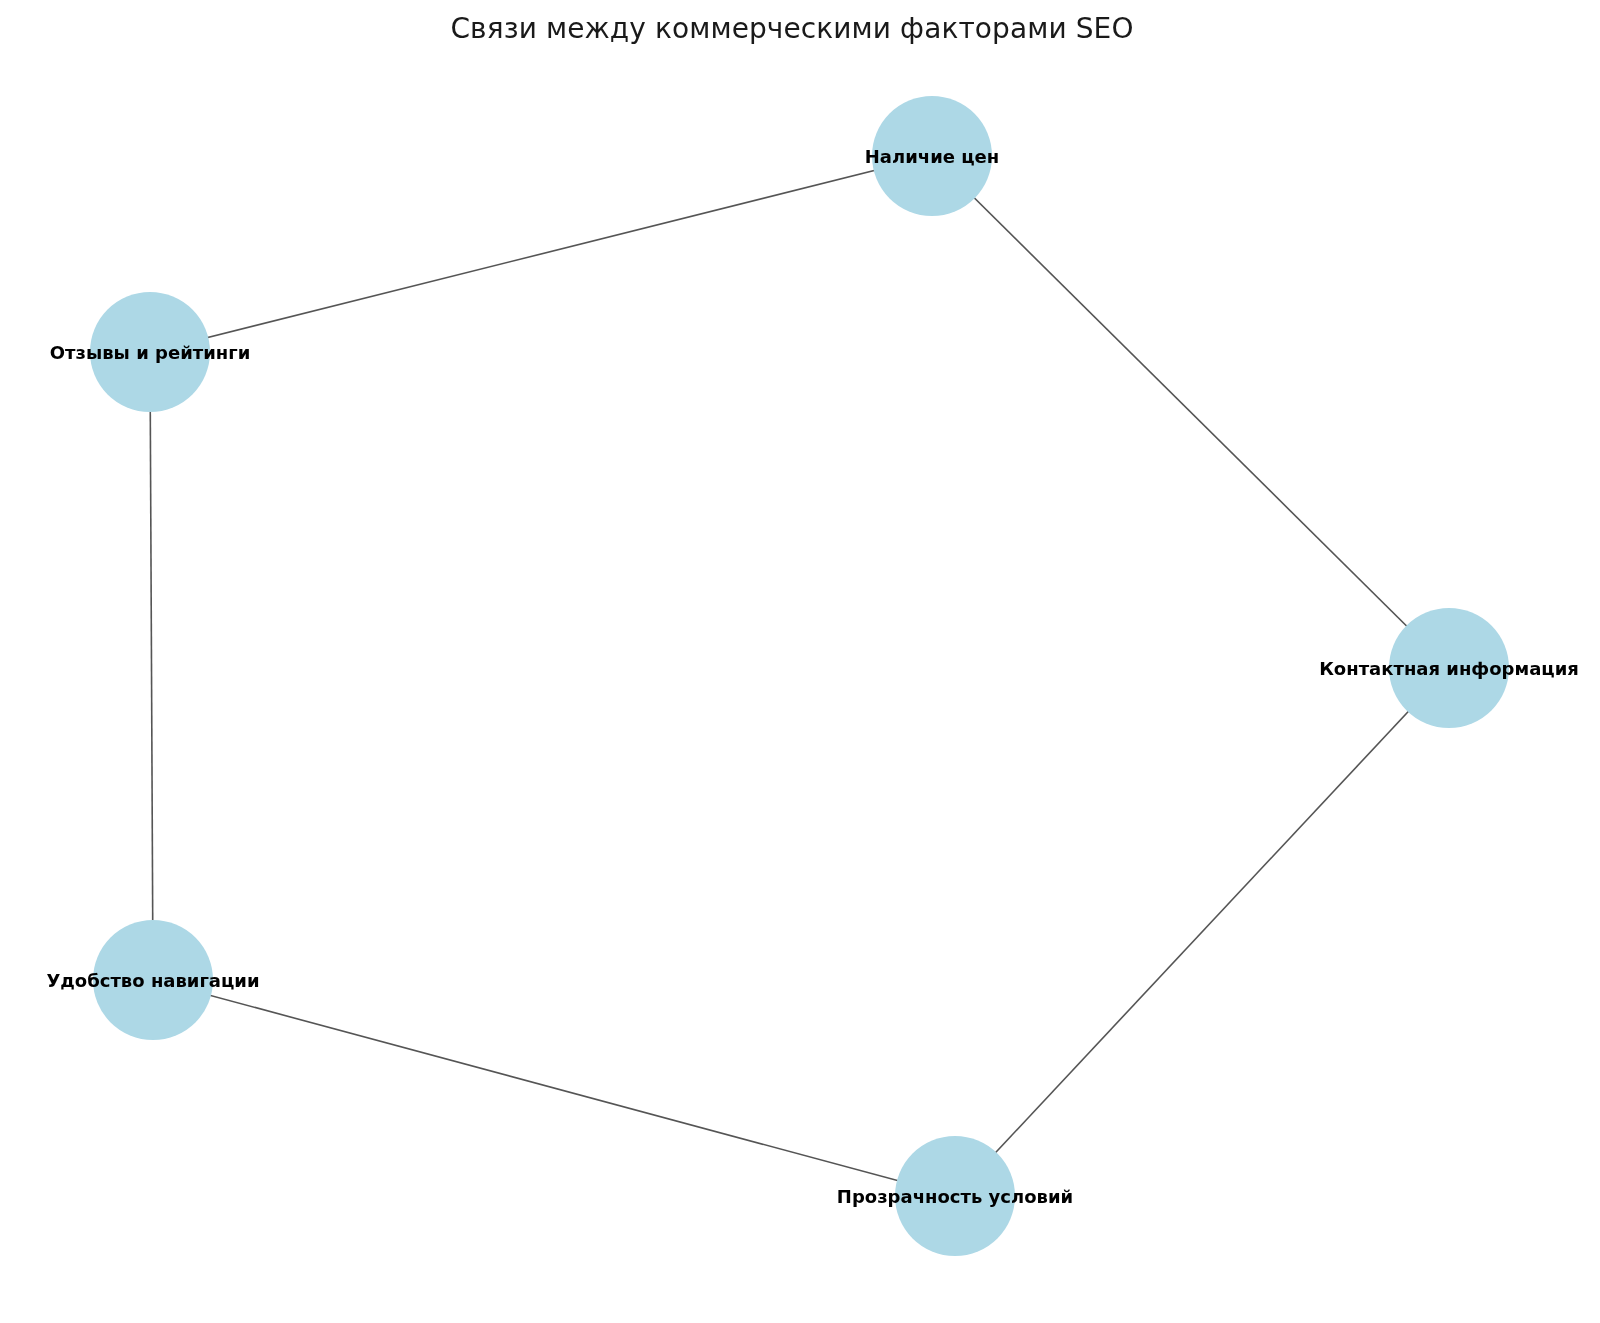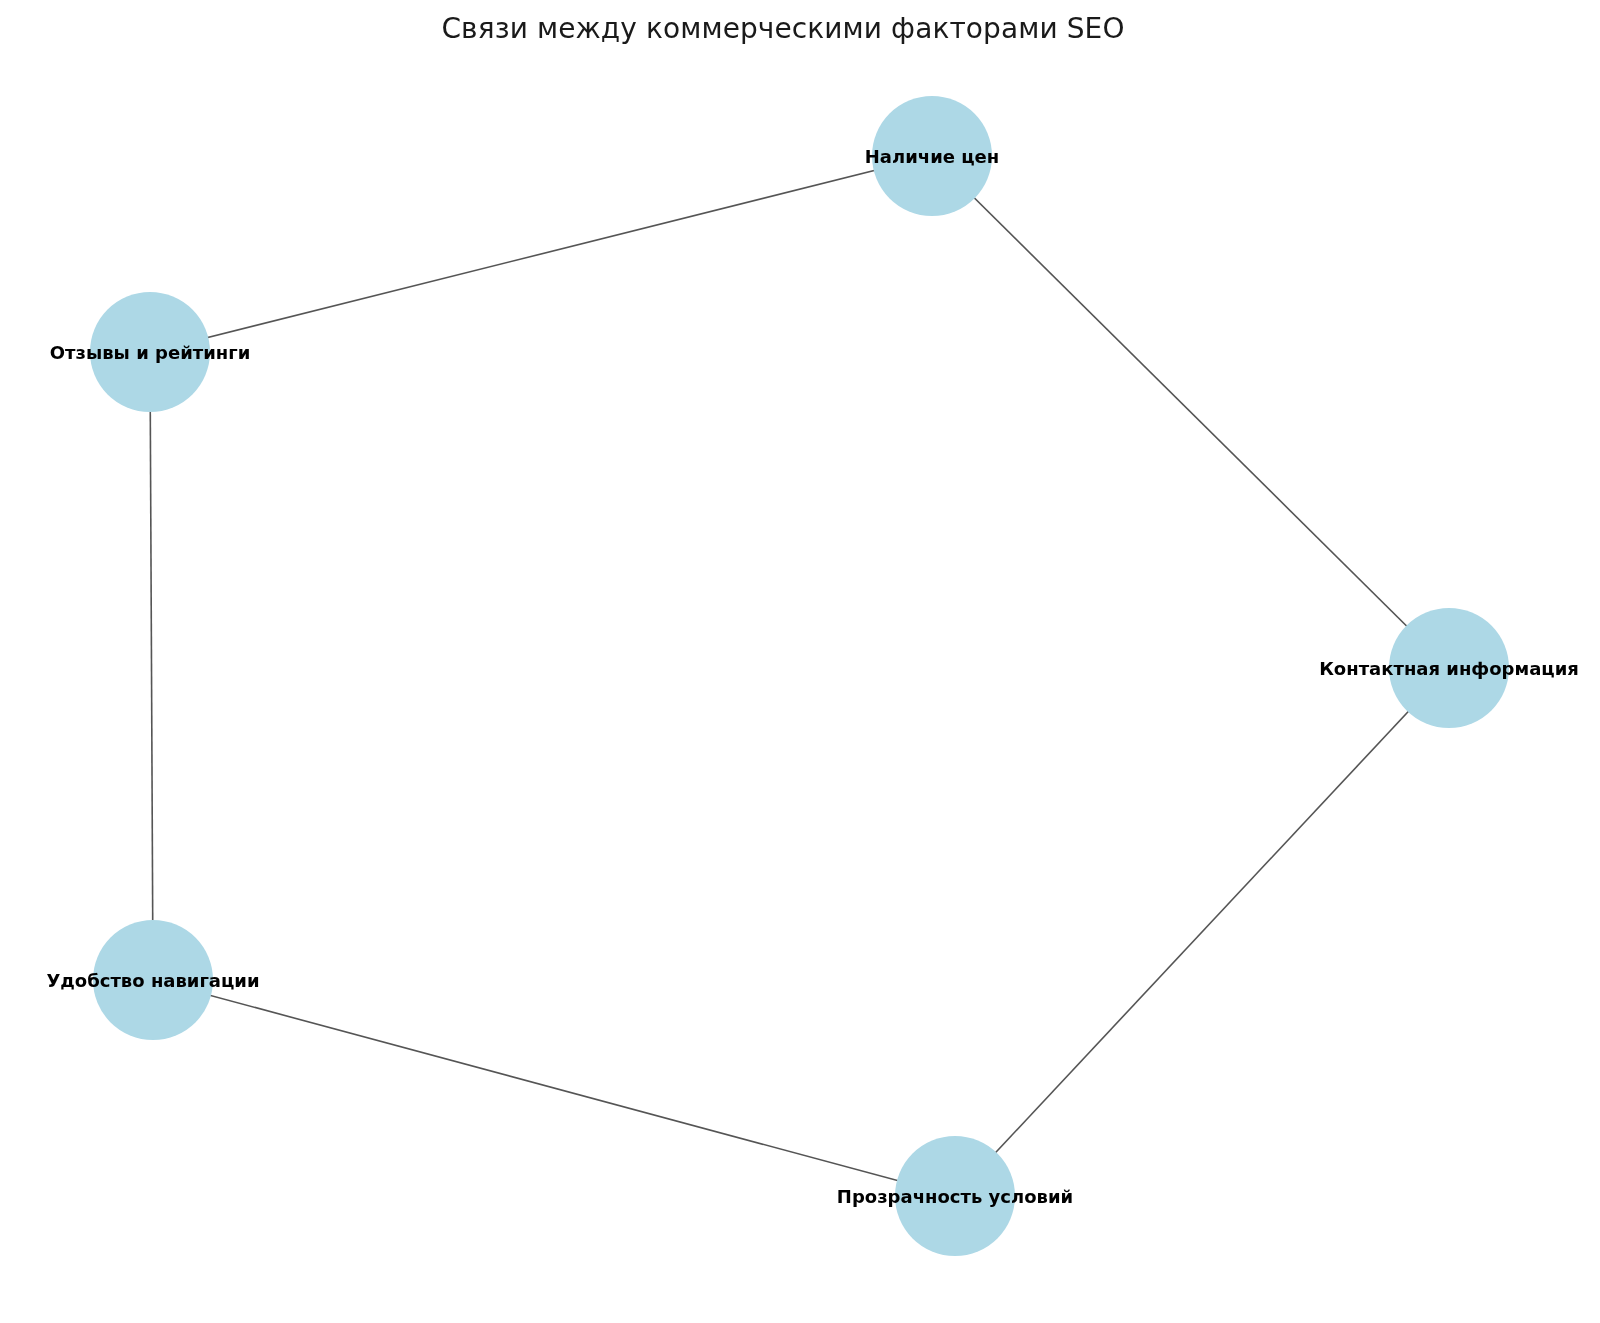--- a/index.html
+++ b/index.html
@@ -26,20 +26,21 @@
     left: 0;
     top: 12px;
     width: 1566px;
     text-align: center;
     font-family: "DejaVu Sans", "Liberation Sans", sans-serif;
     font-size: 28px;
     font-weight: 400;
     color: #1a1a1a;
     letter-spacing: 0.1px;
     white-space: nowrap;
+    padding-left: 9px;
   }
   #graph-svg {
     position: absolute;
     left: 0;
     top: 0;
     width: 1600px;
     height: 1323px;
     display: block;
   }
   .graph-edge {

